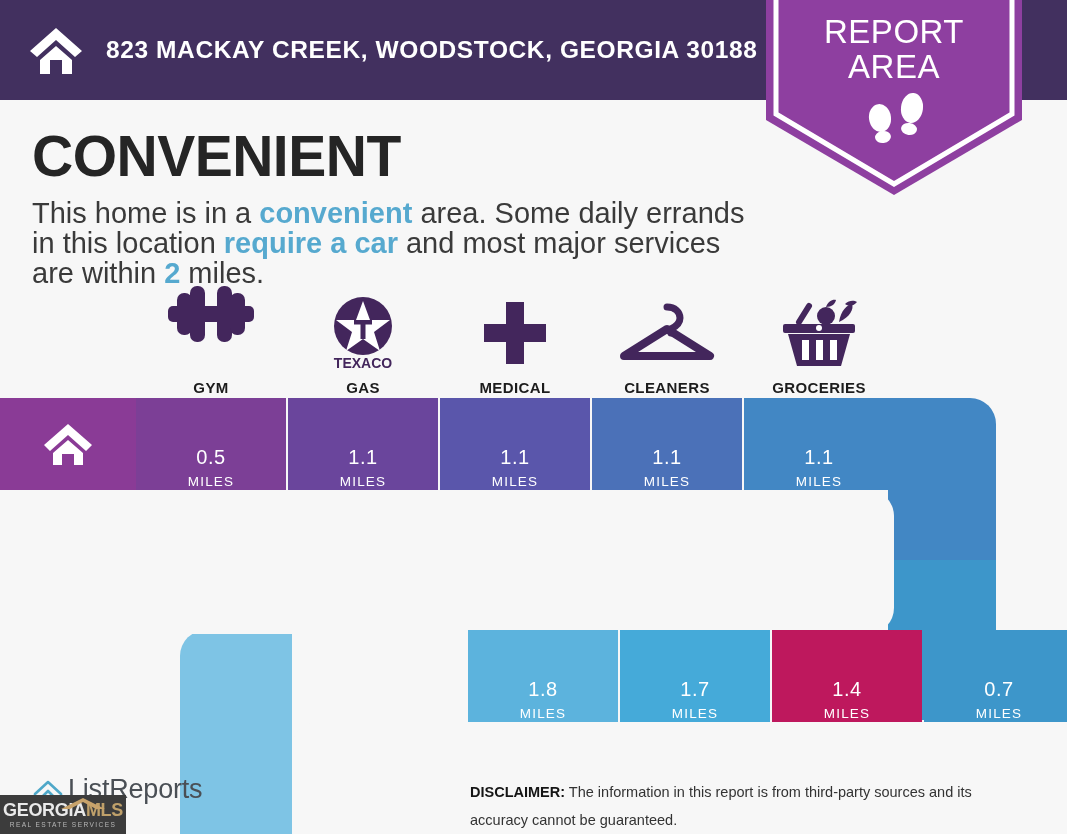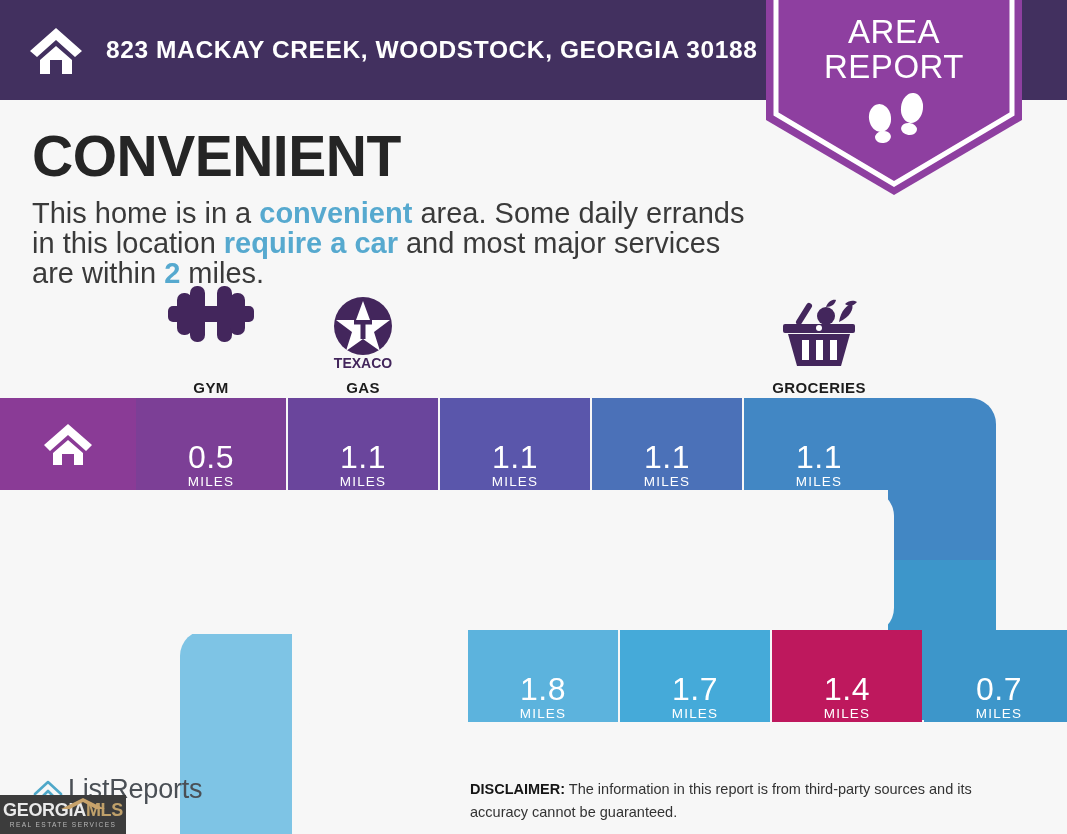--- a/index.html
+++ b/index.html
@@ -65,34 +65,34 @@
 
   
   .snake{position:absolute;left:0;top:398px;width:1067px;height:436px;}
 
   .bar{position:absolute;height:92px;}
   .barcell{
     position:absolute;top:0;height:92px;width:150px;
     display:flex;flex-direction:column;align-items:center;justify-content:center;
     color:#ffffff;
   }
-  .barcell .num{font-size:32px;line-height:28px;font-weight:400;letter-spacing:.5px;margin-top:44px;}
+  .barcell .num{font-size:20px;line-height:28px;font-weight:400;letter-spacing:.5px;margin-top:44px;}
   .barcell .mi{font-size:13.5px;letter-spacing:1.2px;margin-top:3px;}
   .homecell{
     position:absolute;top:0;height:92px;
     display:flex;align-items:center;justify-content:center;
   }
 
   
   .cut{position:absolute;background:#f7f7f7;}
 
   
   .disclaimer{
     position:absolute;left:470px;top:778px;width:560px;
-    font-size:14.5px;line-height:23px;color:#333;
+    font-size:14.5px;line-height:28px;color:#333;
   }
   .disclaimer b{font-weight:bold;color:#151515;}
 
   .lr-logo{
     position:absolute;left:33px;top:774px;
     display:flex;align-items:center;
   }
   .lr-logo .lr-txt{
     font-size:27px;color:#4a4f55;margin-left:5px;letter-spacing:-.2px;
   }
@@ -127,22 +127,22 @@
       <path d="M10 0 V122 L128 192 L246 122 V0" fill="none" stroke="#ffffff" stroke-width="5"></path>
 
       <g fill="#ffffff" transform="translate(98,108)">
         <ellipse cx="16" cy="18" rx="11" ry="14" transform="rotate(-8 16 18)"></ellipse>
         <ellipse cx="19" cy="37" rx="8" ry="6" transform="rotate(-8 19 37)"></ellipse>
         <ellipse cx="48" cy="8" rx="11" ry="15" transform="rotate(7 48 8)"></ellipse>
         <ellipse cx="45" cy="29" rx="8" ry="6" transform="rotate(7 45 29)"></ellipse>
       </g>
     </svg>
     <div class="badge-text">
+      <div>REPORT</div>
       <div>AREA</div>
-      <div>REPORT</div>
     </div>
   </div>
 
   <div class="headline">CONVENIENT</div>
 
   <div class="subcopy">
     <span>This home is in a </span><span class="hl">convenient</span><span> area. Some daily errands in this location </span><span class="hl">require a car</span><span> and most major services are within </span><span class="hl2">2</span><span> miles.</span>
   </div>
 
   <div class="iconrow" style="top:286px;">
@@ -166,21 +166,38 @@
           <circle cx="36" cy="30" r="29" fill="#43265c"></circle>
           <path d="M36 5 L43 24 L63 24 L47 36 L53 55 L36 43 L19 55 L25 36 L9 24 L29 24 Z" fill="#ffffff"></path>
           <rect x="27" y="24" width="18" height="4.5" fill="#43265c"></rect>
           <rect x="33.5" y="24" width="5" height="19" fill="#43265c"></rect>
           <text x="36" y="72" font-size="14" font-weight="bold" fill="#43265c" text-anchor="middle" font-family="Liberation Sans, sans-serif">TEXACO</text>
         </svg>
       </div>
       <div class="lbl">GAS</div>
     </div>
 
-
+    <div class="cell" style="left:440px;">
+      <div class="glyph">
+        <svg width="70" height="70" viewBox="0 0 70 70">
+          <path d="M26 3 H44 V25 H66 V43 H44 V65 H26 V43 H4 V25 H26 Z" fill="#43265c"></path>
+        </svg>
+      </div>
+      <div class="lbl">MEDICAL</div>
+    </div>
+
+    <div class="cell" style="left:592px;">
+      <div class="glyph">
+        <svg width="100" height="66" viewBox="0 0 100 66">
+          <path d="M50 6 c8 0 13 5 13 11 c0 6 -5 9 -9 11 l0 4" fill="none" stroke="#43265c" stroke-width="7" stroke-linecap="round"></path>
+          <path d="M50 28 L93 55 L7 55 Z" fill="none" stroke="#43265c" stroke-width="8" stroke-linejoin="round"></path>
+        </svg>
+      </div>
+      <div class="lbl">CLEANERS</div>
+    </div>
 
     <div class="cell" style="left:744px;">
       <div class="glyph">
         <svg width="84" height="76" viewBox="0 0 84 76">
           <path d="M22 26 L32 10" stroke="#43265c" stroke-width="6" stroke-linecap="round"></path>
           <circle cx="49" cy="20" r="9" fill="#43265c"></circle>
           <path d="M49 11 c2 -6 7 -8 10 -7 c-1 4 -4 7 -10 7 Z" fill="#43265c"></path>
           <path d="M62 26 c2 -12 8 -17 13 -18 c2 5 -2 13 -13 18 Z" fill="#43265c"></path>
           <path d="M68 8 c4 -4 9 -4 12 -2 c-3 4 -8 5 -12 2 Z" fill="#43265c"></path>
           <rect x="6" y="28" width="72" height="9" rx="2" fill="#43265c"></rect>

